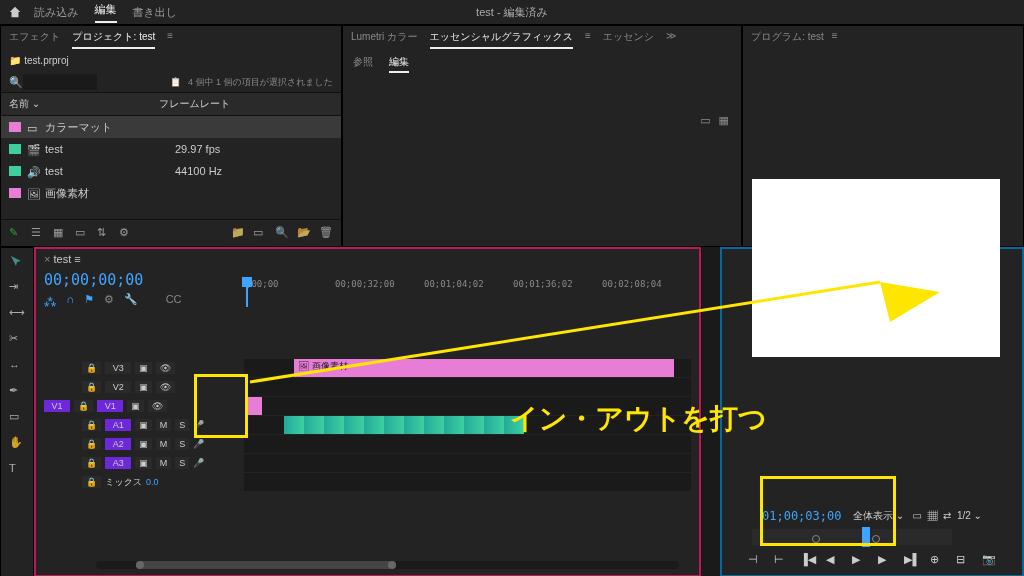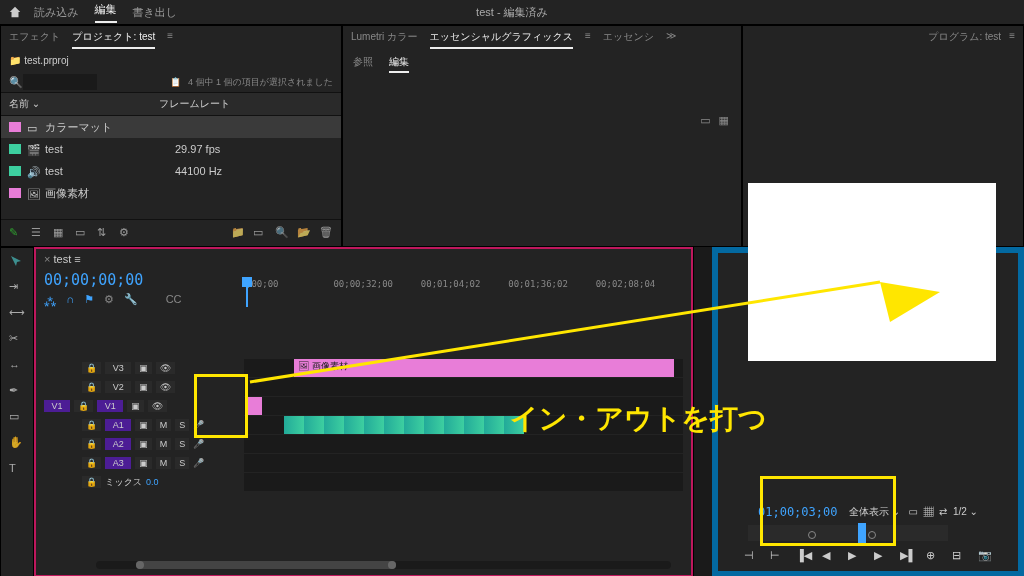--- a/index.html
+++ b/index.html
@@ -24,49 +24,49 @@
   .proj-row{display:flex;align-items:center;padding:3px 8px;height:16px}
   .proj-row.sel{background:#3a3a3a}
   .chip{width:12px;height:10px;margin-right:6px}
   .ic{width:12px;height:10px;margin-right:6px;display:inline-block}
   .proj-toolbar{display:flex;gap:8px;padding:6px 8px;border-top:1px solid #111;align-items:center}
   .tb-ic{width:14px;height:14px;opacity:.7}
   .effects{width:400px;flex:1}
   .eff-sub{display:flex;gap:16px;padding:6px 10px;font-size:10px;color:#888}
   .eff-sub .s.active{color:#eee;border-bottom:2px solid #eee;padding-bottom:2px}
   .program{width:280px;flex-shrink:0;position:relative}
-  .prog-tabs{display:flex;justify-content:flex-end;padding:4px 8px;gap:8px}
+  .prog-tabs{display:flex;justify-content:flex-start;padding:4px 8px;gap:8px}
   .row2{display:flex;height:330px}
   .toolcol{width:32px;background:#232323;border:1px solid #000;display:flex;flex-direction:column;align-items:center;padding-top:6px;gap:10px}
   .tool{width:16px;height:16px;opacity:.8}
   .timeline-wrap{flex:1;border:2px solid #be185d;background:#232323;position:relative}
   .tl-head{padding:4px 8px}
   .tl-tc{color:#3fa4ff;font-size:15px;font-family:monospace;padding:2px 8px}
   .tl-icons{display:flex;gap:10px;padding:2px 8px;color:#3fa4ff}
   .tl-ruler{position:absolute;left:210px;right:8px;top:30px;height:20px;display:flex;font-size:9px;color:#888;font-family:monospace}
   .tl-ruler span{flex:1}
   .tl-play{position:absolute;left:210px;top:28px;width:2px;height:30px;background:#3fa4ff}
   .tl-play::before{content:"";position:absolute;top:0;left:-4px;width:10px;height:10px;background:#3fa4ff}
   .tracks{position:absolute;left:8px;right:8px;top:110px}
   .track{display:flex;align-items:center;height:18px;margin-bottom:1px}
   .track.audio{height:18px}
   .trk-ctrl{width:200px;display:flex;align-items:center;gap:4px;font-size:9px}
   .trk-lbl{background:#2a2a2a;padding:1px 4px;min-width:18px;text-align:center}
-  .trk-lbl.blue{background:#4c1d95}
+  .trk-lbl.blue{background:#6d28d9}
   .trk-btn{background:#2a2a2a;padding:1px 4px;font-size:9px}
   .trk-area{flex:1;background:#1a1a1a;height:100%;position:relative}
   .clip{position:absolute;height:100%;top:0}
   .clip.pink{background:#e87dd8}
   .clip.green{background:#3dcfa0}
   .clip-lbl{font-size:9px;padding:1px 4px;color:#222}
   .scrollbar{position:absolute;bottom:6px;left:60px;right:20px;height:8px;background:#1a1a1a;border-radius:4px}
   .scrollbar .thumb{position:absolute;left:40px;width:260px;height:8px;background:#444;border-radius:4px}
   .scrollbar .thumb::before,.scrollbar .thumb::after{content:"";position:absolute;width:8px;height:8px;background:#666;border-radius:50%;top:0}
   .scrollbar .thumb::after{right:0}
-  .right-side{width:300px;background:#232323;border:6px solid #0369a1;position:relative}
+  .right-side{width:300px;background:#232323;border:2px solid #0369a1;position:relative}
   .preview{position:absolute;left:30px;top:-70px;width:248px;height:178px;background:#fff}
   .prog-tc{position:absolute;bottom:52px;left:40px;color:#3fa4ff;font-family:monospace;font-size:12px}
   .prog-zoom{position:absolute;bottom:52px;right:40px;font-size:10px;color:#ccc}
   .transport{position:absolute;bottom:8px;left:0;right:0;display:flex;justify-content:center;gap:12px}
   .tbtn{width:14px;height:14px;color:#ccc}
   .annot-box{position:absolute;border:3px solid #ffe600;pointer-events:none}
   .annot-text{position:absolute;color:#ffe600;font-size:28px;font-weight:bold;pointer-events:none}
   .arrow{position:absolute;pointer-events:none}
   .meters{width:18px;background:#1a1a1a;border-left:1px solid #000}
   .progbar{position:absolute;bottom:30px;left:30px;width:200px;height:16px;background:#2a2a2a}

